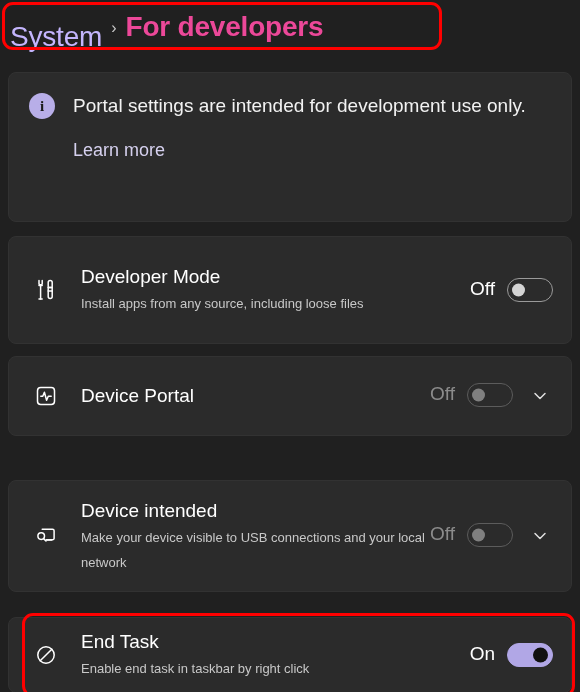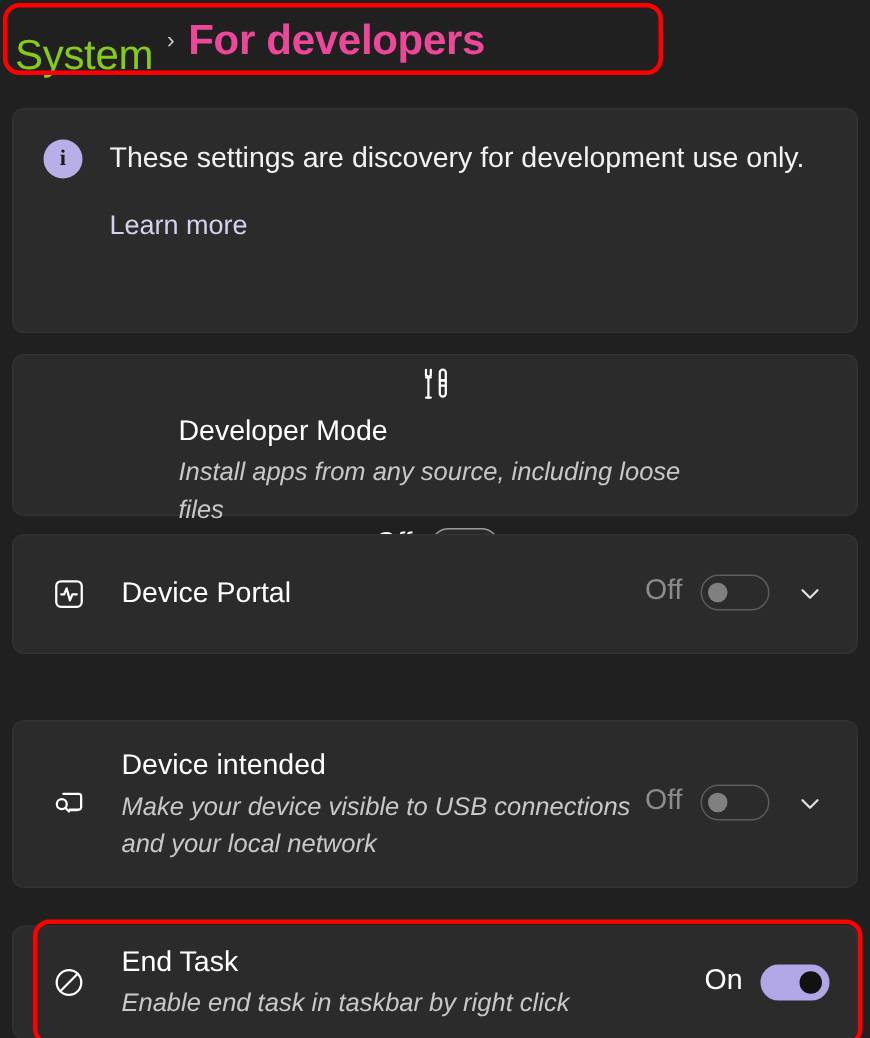--- a/index.html
+++ b/index.html
@@ -22,21 +22,21 @@
     position: absolute;
     left: 10px;
     top: 8px;
     display: flex;
     align-items: center;
     gap: 9px;
     height: 38px;
   }
   .crumb-parent {
     font-size: 28px;
-    color: #84cc16;
+    color: #c4b5fd;
     letter-spacing: -0.2px;
     white-space: nowrap;
     margin-top: 20px;
   }
   .crumb-sep {
     font-size: 16px;
     color: #c9c9c9;
     line-height: 1;
     position: relative;
     top: 1px;
@@ -110,21 +110,21 @@
     text-decoration: none;
     cursor: pointer;
   }
 
   
   .card-setting {
     display: flex;
     align-items: center;
     padding: 0 16px 0 18px;
   }
-  .row-devmode    { top: 236px; height: 108px; flex-direction: column; }
+  .row-devmode    { top: 236px; height: 108px; }
   .row-portal     { top: 356px; height: 80px; }
   .row-discovery  { top: 480px; height: 112px; }
   .row-endtask    { top: 617px; height: 76px; }
 
   .set-icon {
     width: 38px;
     flex: 0 0 38px;
     display: flex;
     align-items: center;
     justify-content: center;
@@ -137,25 +137,24 @@
     padding-left: 16px;
     min-width: 0;
   }
   .set-title {
     font-size: 19px;
     color: #ffffff;
     line-height: 26px;
     margin-bottom: 1px;
   }
   .set-desc {
-    font-size: 17px;
+    font-size: 13px;
     color: #c8c8c8;
     line-height: 25px;
     max-width: 360px;
-    font-style: italic;
   }
 
   .set-right {
     flex: 0 0 auto;
     display: flex;
     align-items: flex-start;
     gap: 12px;
     padding-right: 2px;
   }
 
@@ -226,21 +225,21 @@
 <div class="breadcrumb">
   <span class="crumb-parent">System</span>
   <span class="crumb-sep">›</span>
   <span class="crumb-current">For developers</span>
 </div>
 
 <div class="card card-info">
   <div class="info-row">
     <div class="info-icon">i</div>
     <div class="info-body">
-      <div class="info-text">These settings are discovery for development use only.</div>
+      <div class="info-text">Portal settings are intended for development use only.</div>
       <a class="info-link">Learn more</a>
     </div>
   </div>
 </div>
 
 <div class="card card-setting row-devmode">
   <div class="set-icon">
     <svg width="26" height="26" viewBox="0 0 26 26" fill="none" stroke="#ffffff" stroke-width="1.5" stroke-linecap="round" stroke-linejoin="round">
       <path d="M6 3.5v3.6l1.6 1.3 1.6-1.3V3.5"></path>
       <path d="M7.6 8.4v13.6a1.6 1.6 0 1 0 0 0"></path>

